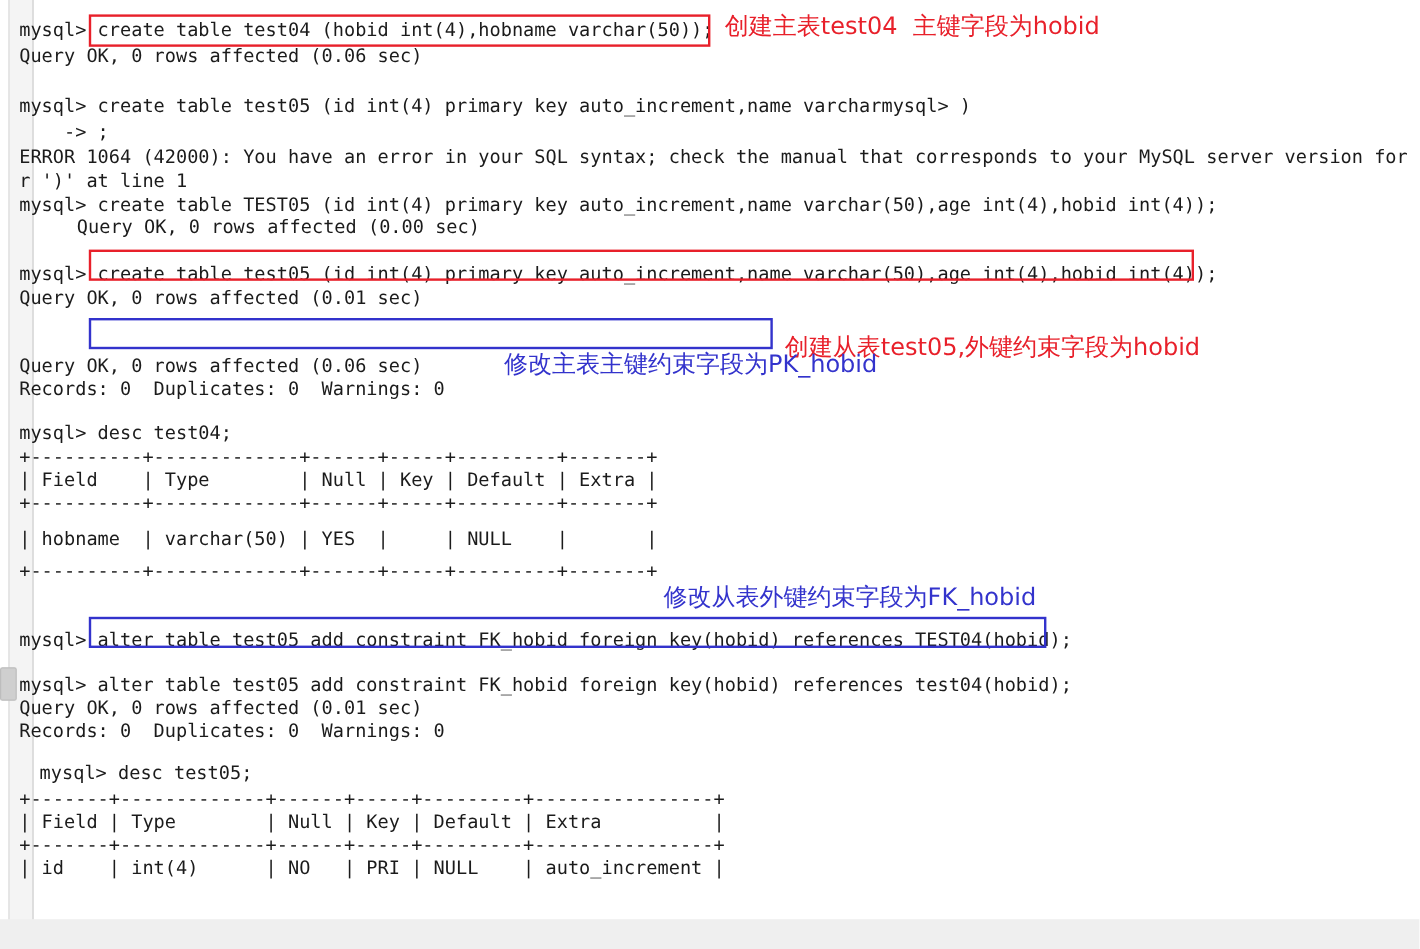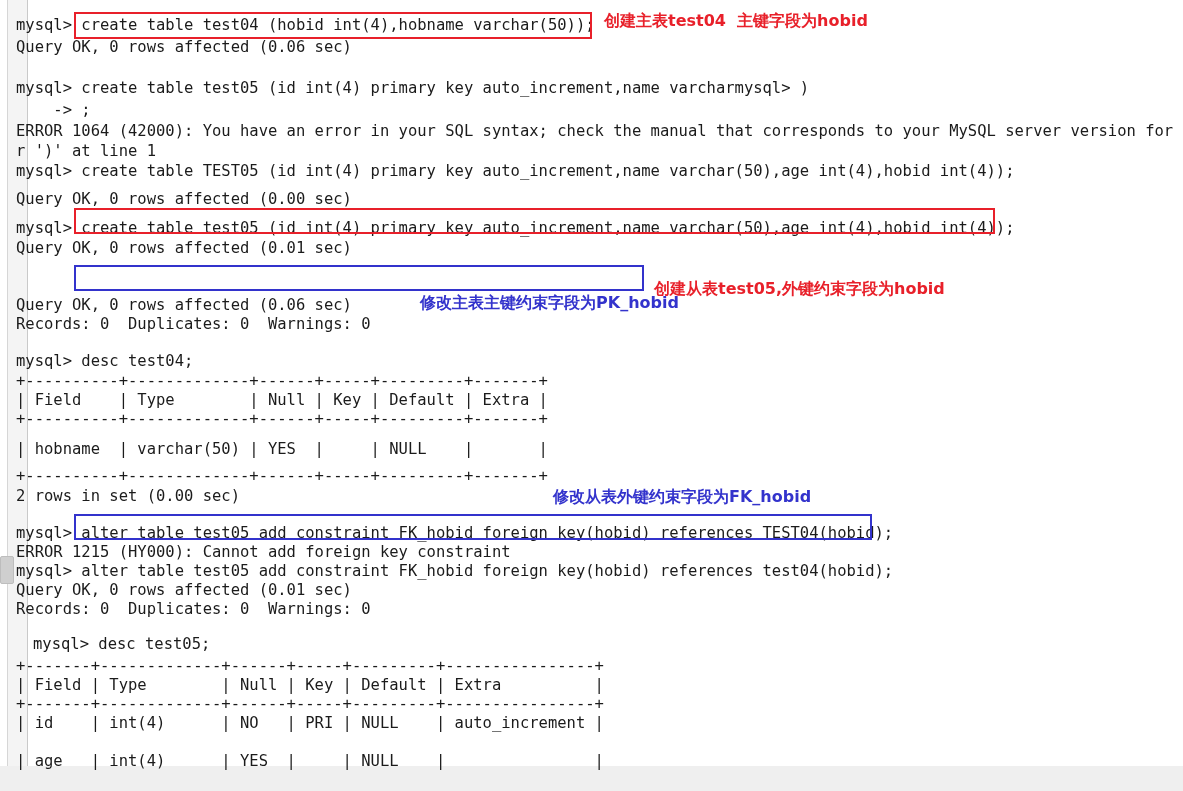--- a/index.html
+++ b/index.html
@@ -94,22 +94,22 @@
     pointer-events: none;
   }
   .anno-box.red   { border: 2px solid #e8202a; }
   .anno-box.blue  { border: 2px solid #3333cc; }
 
   
   .anno-text {
     position: absolute;
     white-space: pre;
     font-family: "DejaVu Sans", "Liberation Sans", sans-serif;
-    font-size: 16px;
-    font-weight: 700;
+    font-size: 20px;
+    font-weight: 400;
     line-height: 24px;
     text-align: right;
   }
   .anno-text.red  { color: #e8202a; }
   .anno-text.blue { color: #3333cc; }
 </style>
 </head>
 <body>
 
 <div id="console-panel">
@@ -123,48 +123,45 @@
 
   <div id="terminal">
       <div class="line" style="top: 16px;">mysql&gt; create table test04 (hobid int(4),hobname varchar(50));</div>
       <div class="line" style="top: 38px;">Query OK, 0 rows affected (0.06 sec)</div>
       <div class="line" style="top: 60px;"></div>
       <div class="line" style="top: 79px;">mysql&gt; create table test05 (id int(4) primary key auto_increment,name varcharmysql&gt; )</div>
       <div class="line" style="top: 101px;">    -&gt; ;</div>
       <div class="line" style="top: 122px;">ERROR 1064 (42000): You have an error in your SQL syntax; check the manual that corresponds to your MySQL server version for the r</div>
       <div class="line" style="top: 142px;">r ')' at line 1</div>
       <div class="line" style="top: 162px;">mysql&gt; create table TEST05 (id int(4) primary key auto_increment,name varchar(50),age int(4),hobid int(4));</div>
-      <div class="line" style="top: 190px;">Query OK, 0 rows affected (0.00 sec)</div>
+      <div class="line" style="top: 180px; margin-left: 48px;">Query OK, 0 rows affected (0.00 sec)</div>
       <div class="line" style="top: 202px;"></div>
       <div class="line" style="top: 219px;">mysql&gt; create table test05 (id int(4) primary key auto_increment,name varchar(50),age int(4),hobid int(4));</div>
       <div class="line" style="top: 239px;">Query OK, 0 rows affected (0.01 sec)</div>
       <div class="line" style="top: 259px;"></div>
       <div class="line" style="top: 296px;">Query OK, 0 rows affected (0.06 sec)</div>
       <div class="line" style="top: 315px;">Records: 0  Duplicates: 0  Warnings: 0</div>
       <div class="line" style="top: 335px;"></div>
       <div class="line" style="top: 352px;">mysql&gt; desc test04;</div>
       <div class="line" style="top: 372px;">+----------+-------------+------+-----+---------+-------+</div>
       <div class="line" style="top: 391px;">| Field    | Type        | Null | Key | Default | Extra |</div>
       <div class="line" style="top: 410px;">+----------+-------------+------+-----+---------+-------+</div>
       <div class="line" style="top: 440px;">| hobname  | varchar(50) | YES  |     | NULL    |       |</div>
       <div class="line" style="top: 467px;">+----------+-------------+------+-----+---------+-------+</div>
-      <div class="line" style="top: 487px;">2 rows in set (0.00 sec)</div>
       <div class="line" style="top: 507px;"></div>
       <div class="line" style="top: 524px;">mysql&gt; alter table test05 add constraint FK_hobid foreign key(hobid) references TEST04(hobid);</div>
-      <div class="line" style="top: 543px;">ERROR 1215 (HY000): Cannot add foreign key constraint</div>
       <div class="line" style="top: 562px;">mysql&gt; alter table test05 add constraint FK_hobid foreign key(hobid) references test04(hobid);</div>
       <div class="line" style="top: 581px;">Query OK, 0 rows affected (0.01 sec)</div>
       <div class="line" style="top: 600px;">Records: 0  Duplicates: 0  Warnings: 0</div>
       <div class="line" style="top: 619px;"></div>
       <div class="line" style="top: 635px; padding-left: 17px;">mysql&gt; desc test05;</div>
       <div class="line" style="top: 657px;">+-------+-------------+------+-----+---------+----------------+</div>
       <div class="line" style="top: 676px;">| Field | Type        | Null | Key | Default | Extra          |</div>
       <div class="line" style="top: 695px;">+-------+-------------+------+-----+---------+----------------+</div>
       <div class="line" style="top: 714px; text-align: right;">| id    | int(4)      | NO   | PRI | NULL    | auto_increment |</div>
-      <div class="line" style="top: 752px;">| age   | int(4)      | YES  |     | NULL    |                |</div>
     </div>
 
   <div id="annotation-layer">
       <div class="anno-box red" style="left: 74px; top: 12px; width: 518px; height: 27px;"></div>
       <div class="anno-box red" style="left: 74px; top: 208px; width: 921px; height: 26px;"></div>
       <div class="anno-box blue" style="left: 74px; top: 265px; width: 570px; height: 26px;"></div>
       <div class="anno-box blue" style="left: 74px; top: 514px; width: 798px; height: 26px;"></div>
       <div class="anno-text red" style="left: 604px; top: 9px;">创建主表test04  主键字段为hobid</div>
       <div class="anno-text red" style="left: 654px; top: 236px; margin-top: 41px;">创建从表test05,外键约束字段为hobid</div>
       <div class="anno-text blue" style="left: 372px; top: 291px; margin-left: 48px;">修改主表主键约束字段为PK_hobid</div>

